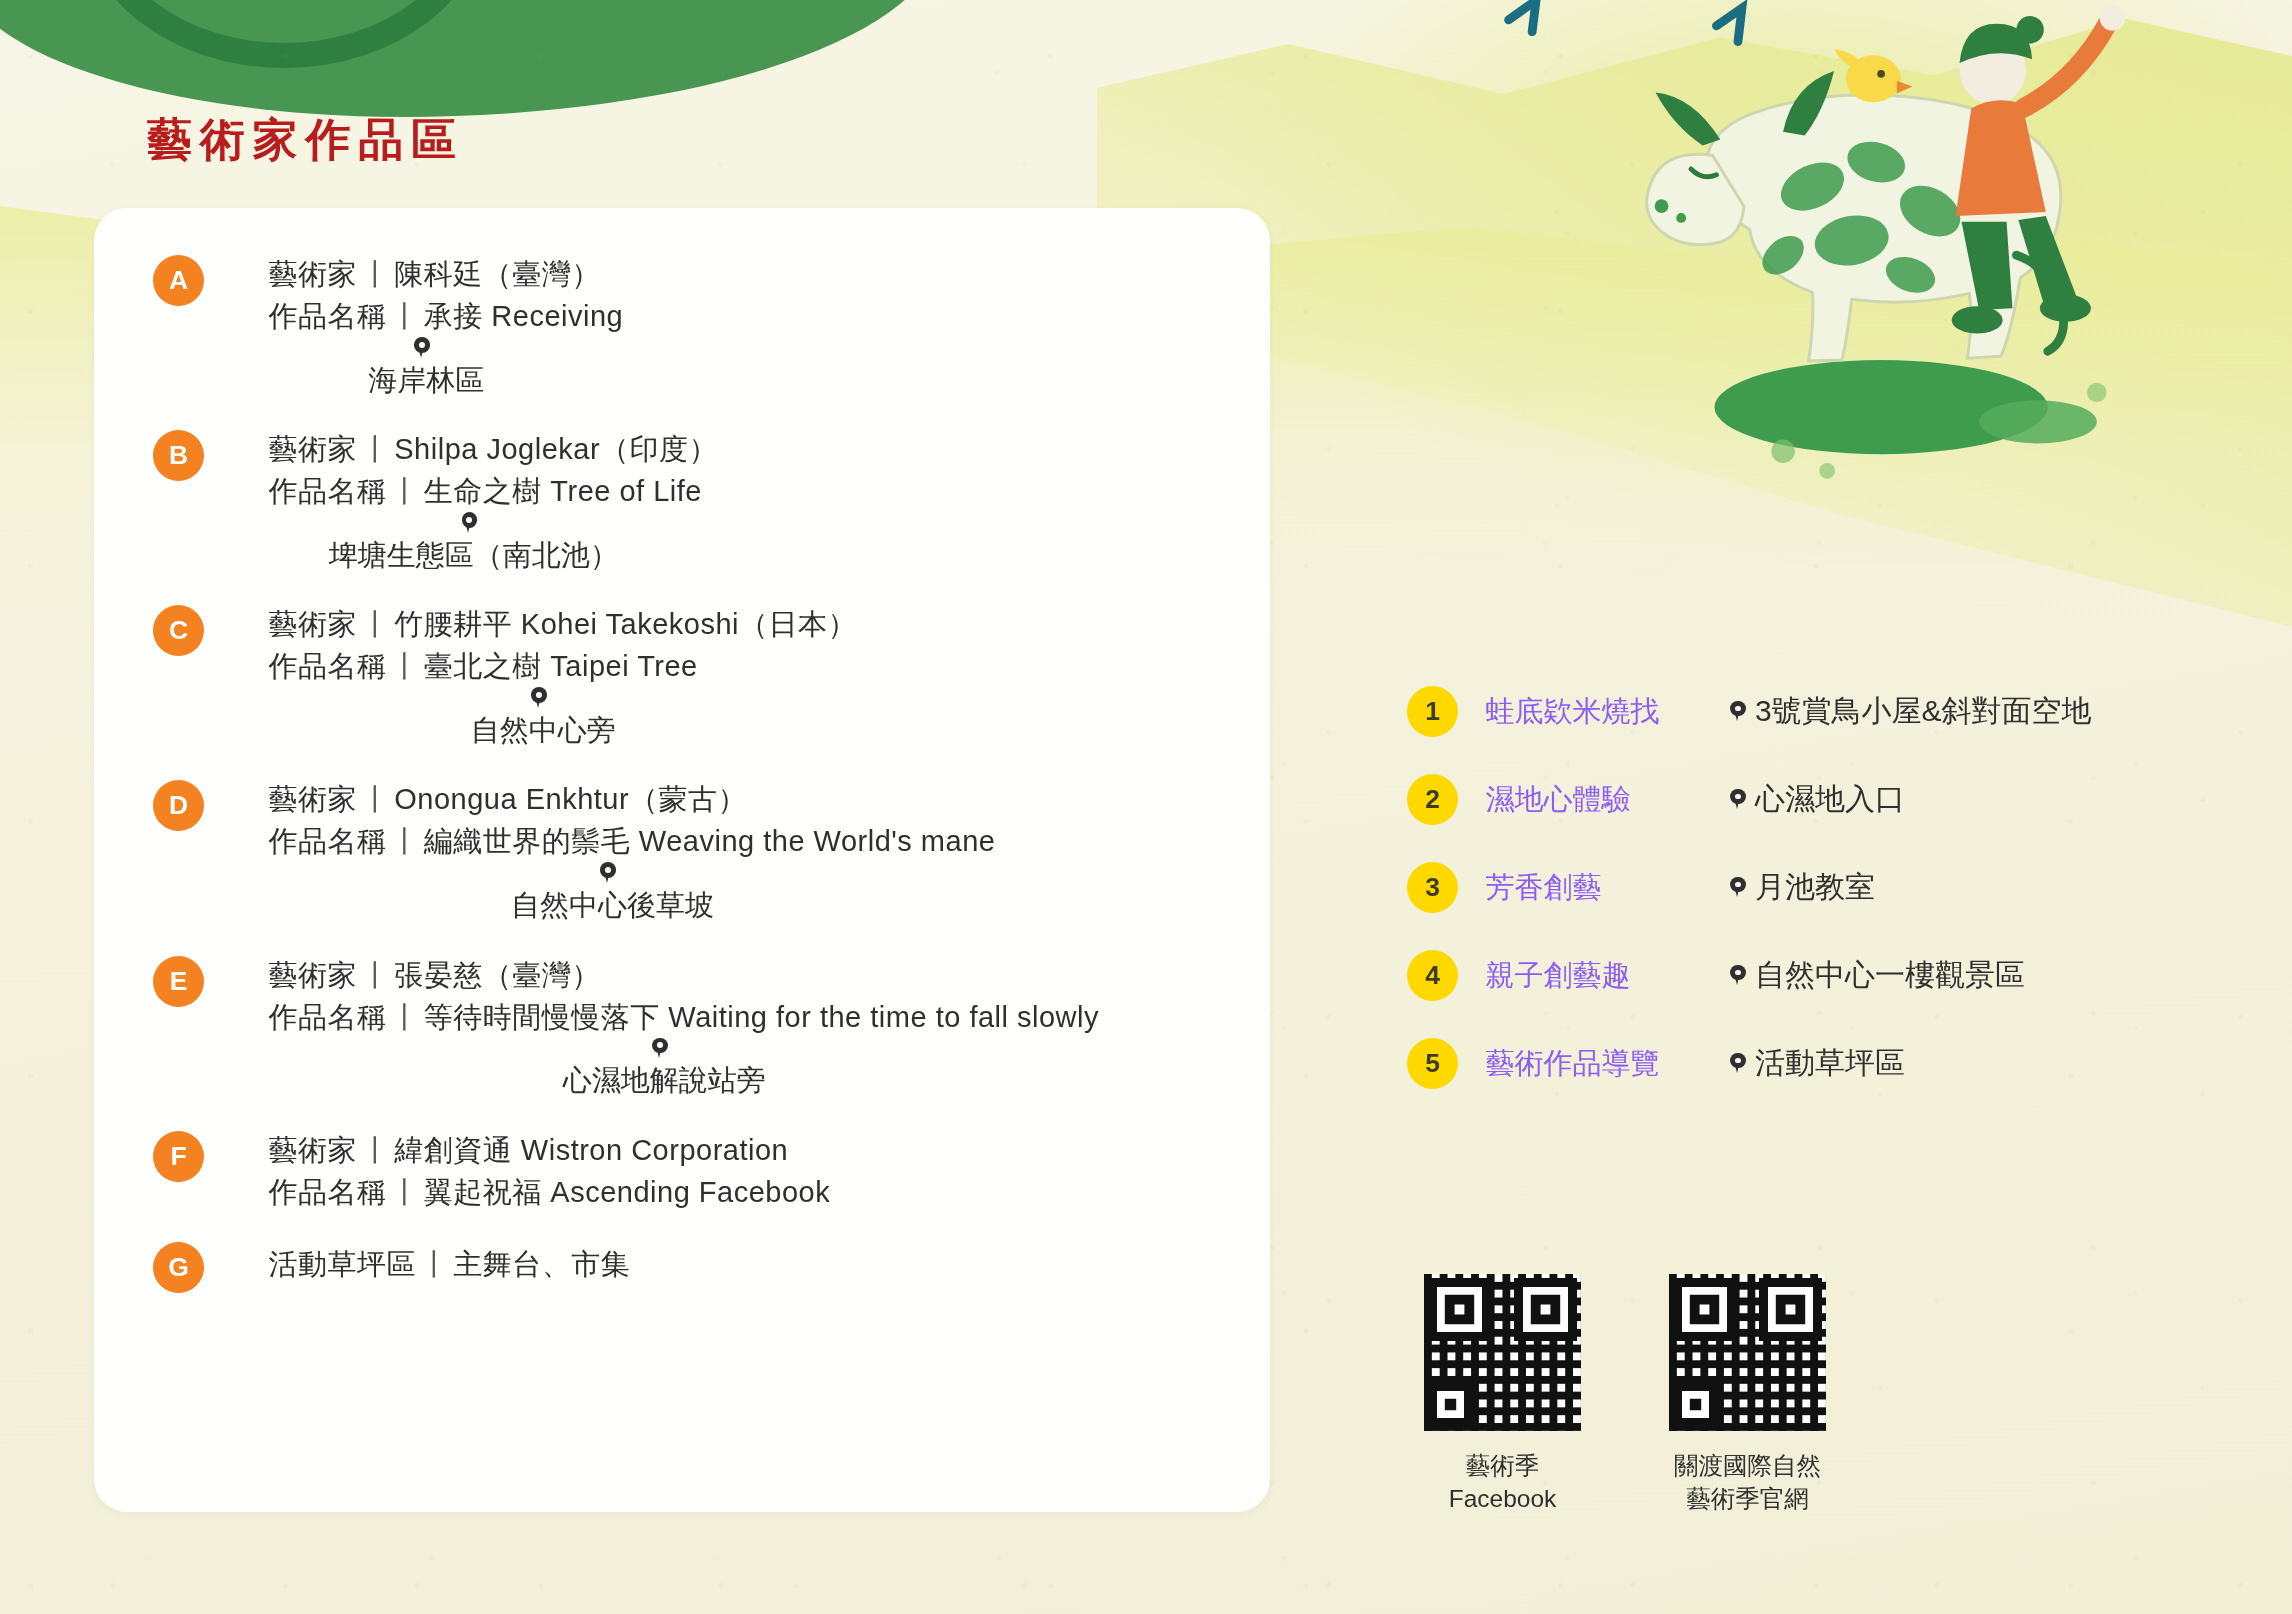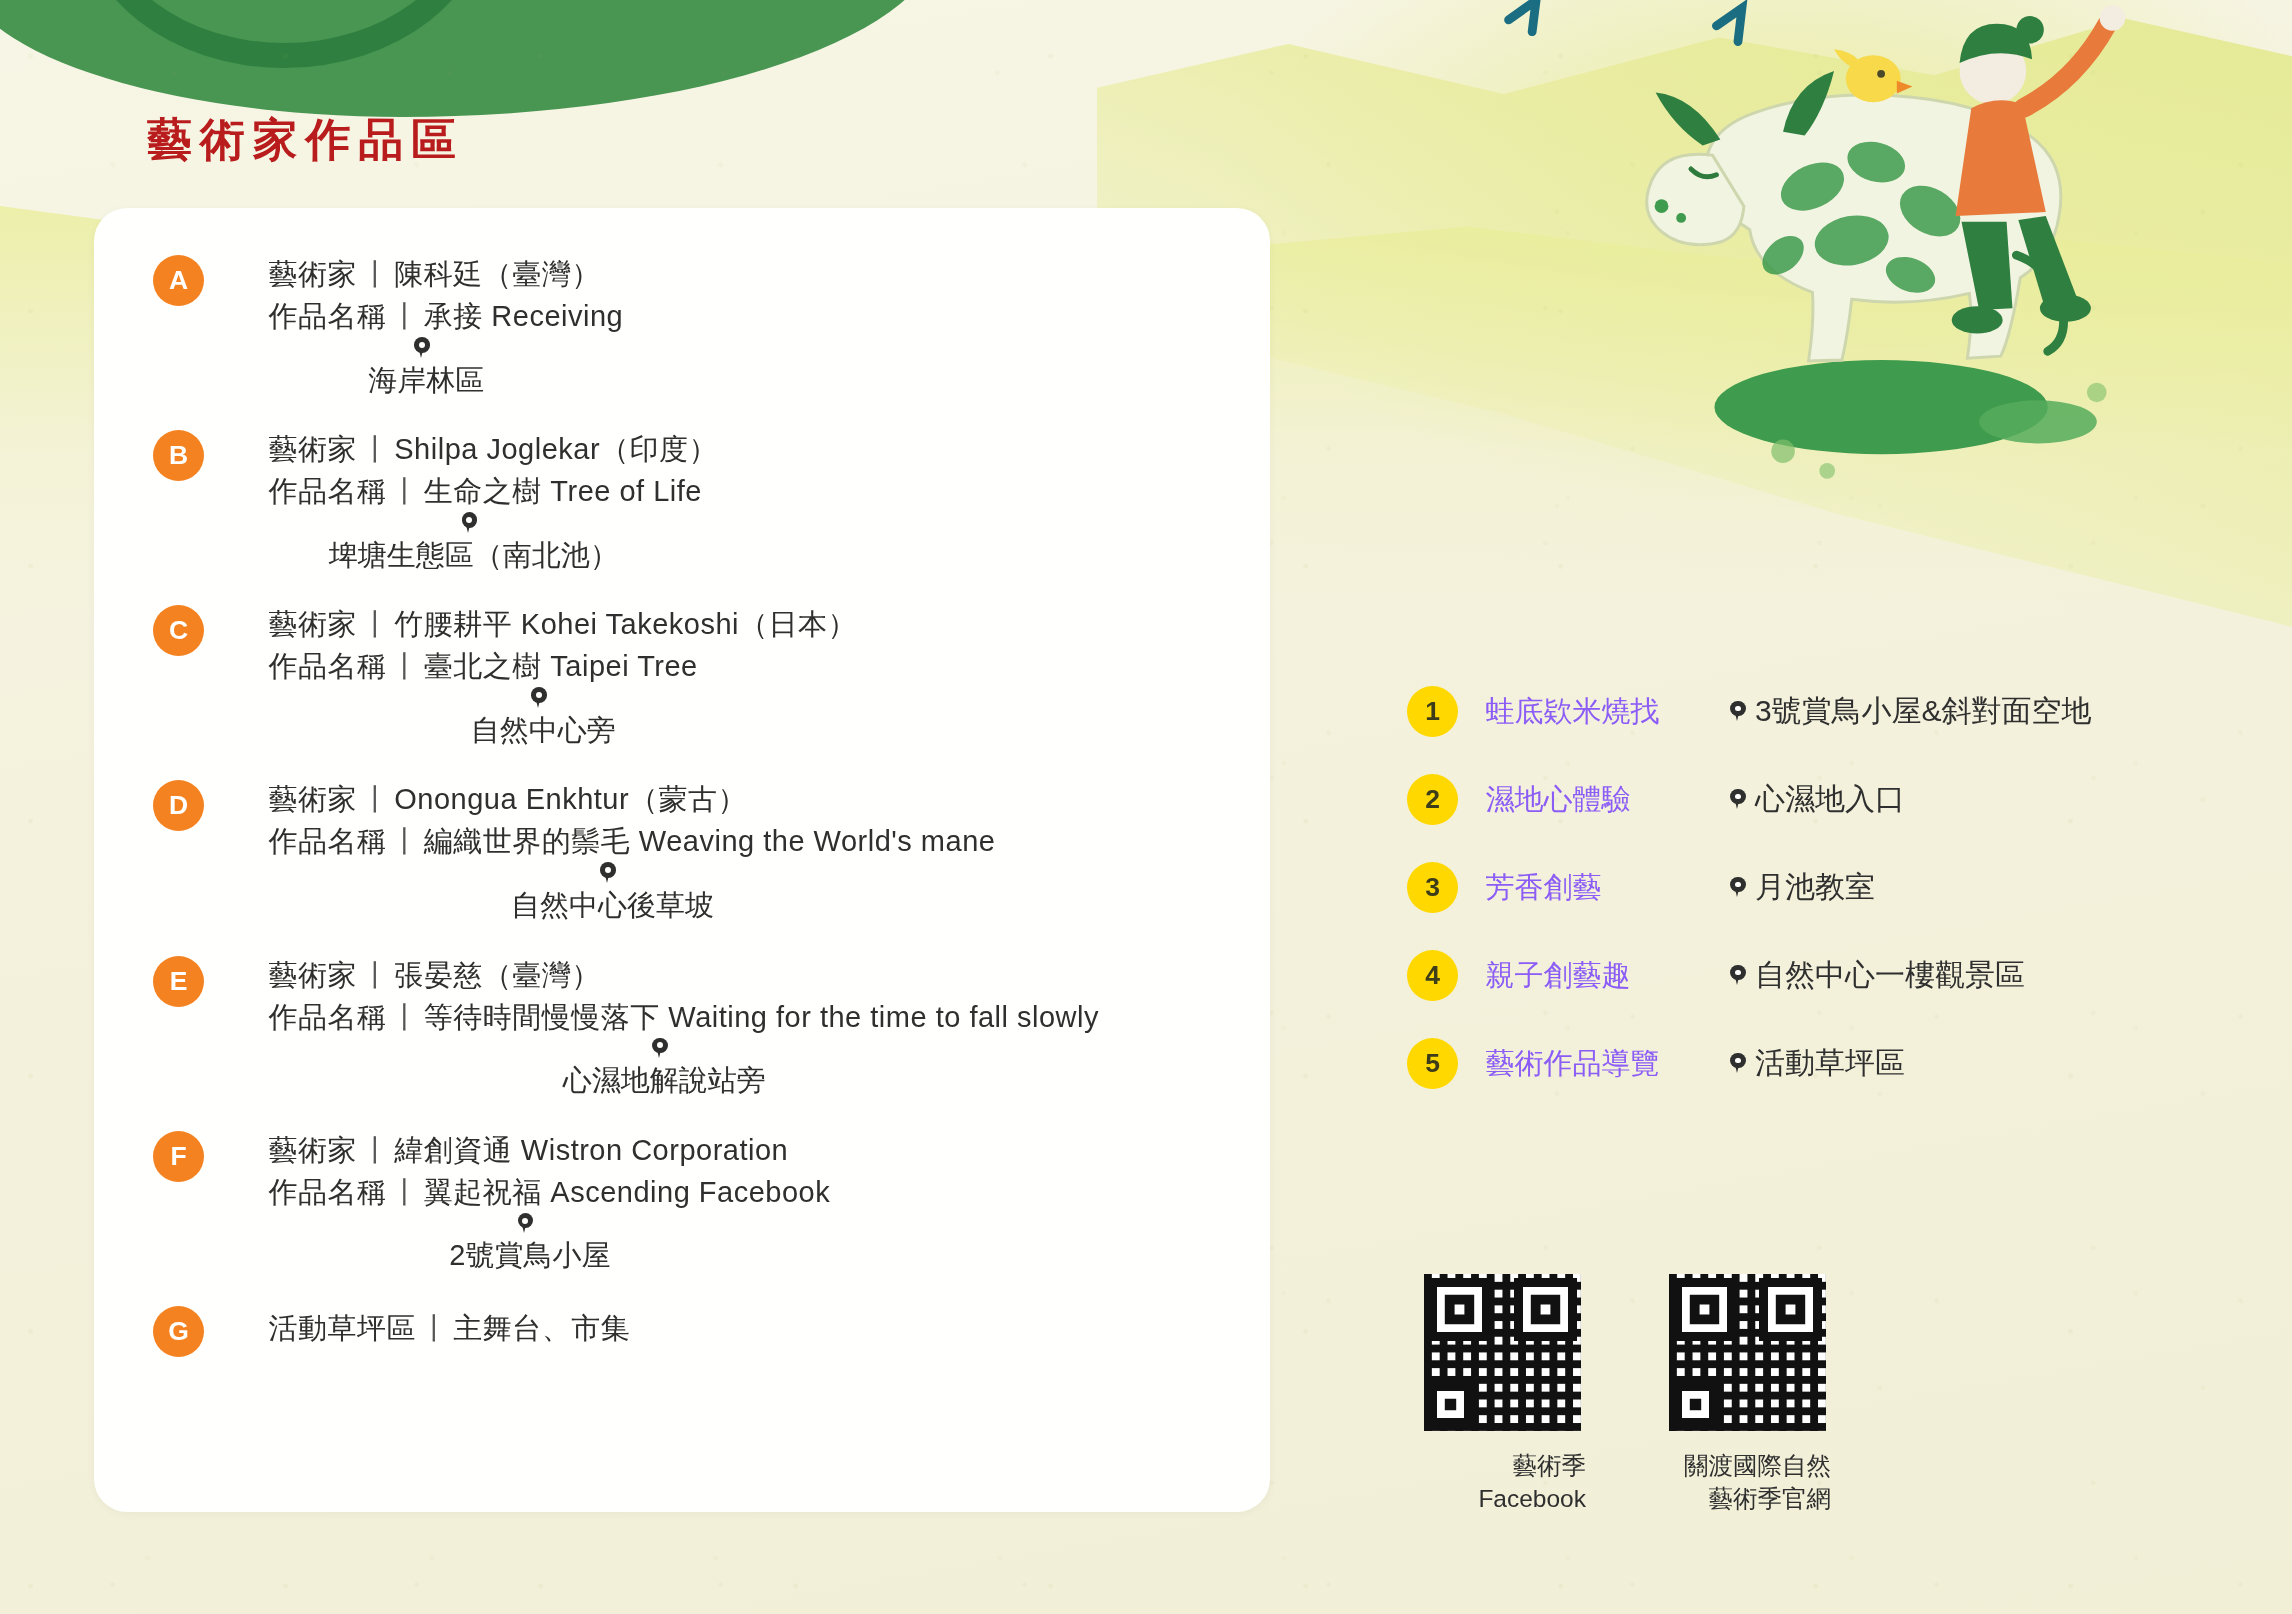--- a/index.html
+++ b/index.html
@@ -195,21 +195,21 @@
     justify-content: flex-end;
   }
 
   
   .qr-area {
     position: absolute;
     left: 1419px; top: 1274px;
     display: flex;
     gap: 78px;
   }
-  .qr-block { text-align: right; width: 167px; }
+  .qr-block { text-align: center; width: 167px; }
   .qr-img {
     width: 157px; height: 157px;
     margin: 0 auto 17.6px auto;
     background-color: #fff;
     background-image:
       repeating-linear-gradient(90deg, #111 0 7.8px, transparent 7.8px 15.7px),
       repeating-linear-gradient(0deg, #111 0 7.8px, transparent 7.8px 15.7px);
     background-size: 15.7px 15.7px, 15.7px 15.7px;
     position: relative;
     overflow: hidden;
@@ -402,26 +402,20 @@
 
     <div class="art-item">
       <div class="badge">F</div>
       <div class="art-text">
         <div class="art-line">
           <span>藝術家</span><span class="sep">丨</span><span>緯創資通 Wistron Corporation</span>
         </div>
         <div class="art-line">
           <span>作品名稱</span><span class="sep">丨</span><span>翼起祝福 Ascending Facebook</span>
         </div>
-        <div class="loc-line">
-          <span class="pin">
-              <i></i>
-            </span>
-          <span>2號賞鳥小屋</span>
-        </div>
       </div>
     </div>
 
     <div class="art-item single">
       <div class="badge">G</div>
       <div class="art-text">
         <div class="art-line">
           <span>活動草坪區</span><span class="sep">丨</span><span>主舞台、市集</span>
         </div>
       </div>

